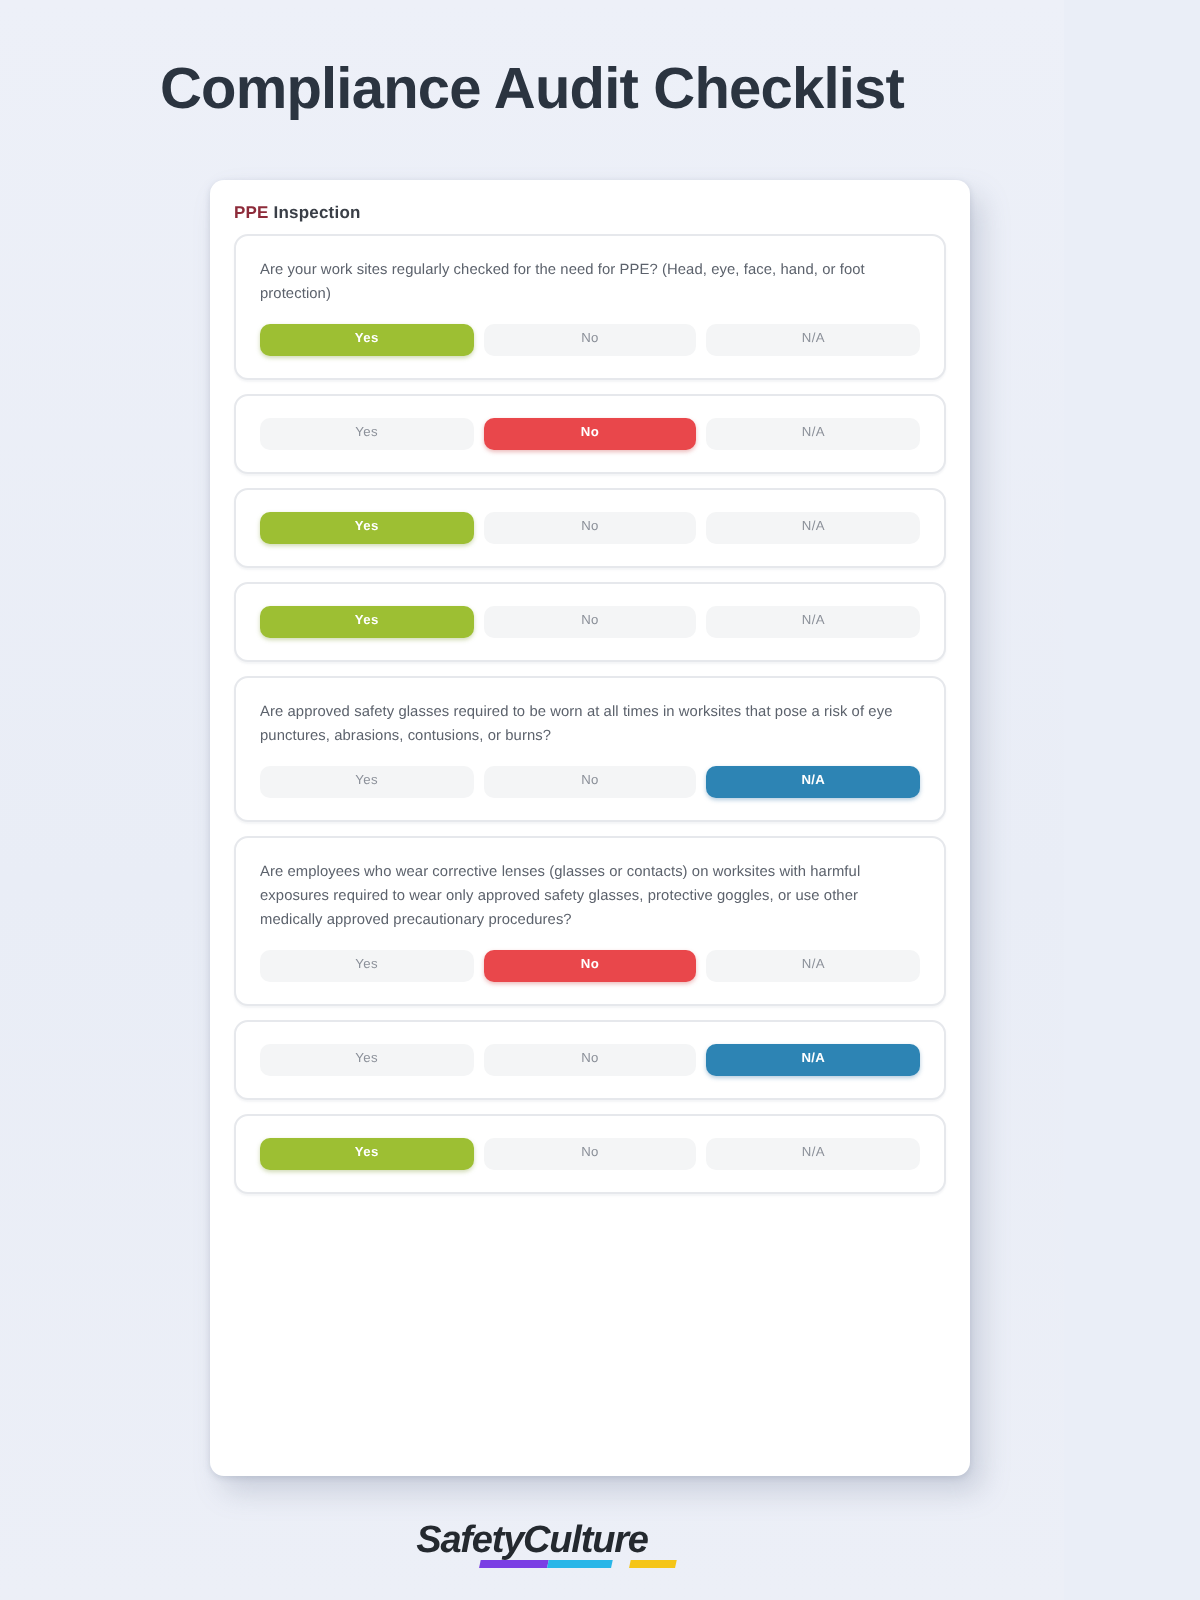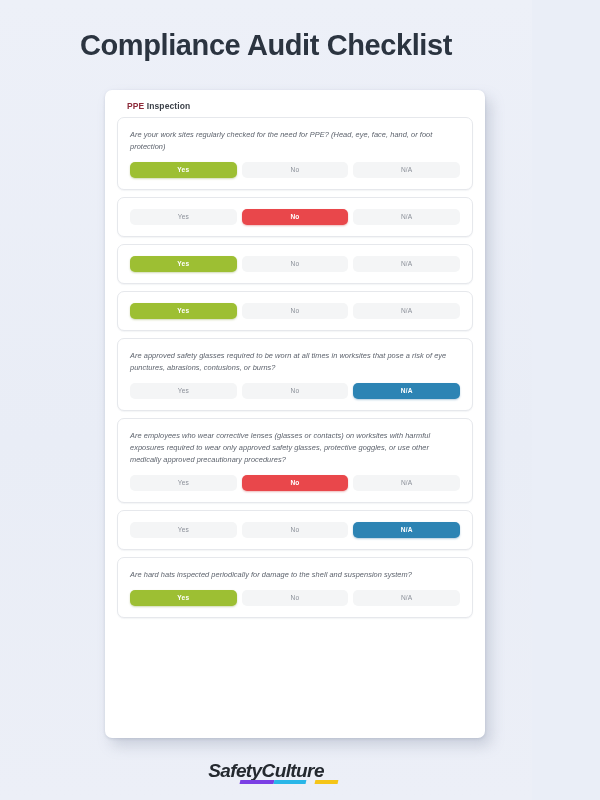--- a/index.html
+++ b/index.html
@@ -44,21 +44,21 @@
     border-radius: 7px;
     box-shadow: 6px 8px 14px rgba(120, 130, 155, 0.28),
                 0 1px 3px rgba(120, 130, 155, 0.25);
     overflow: hidden;
     padding: 0 0 10px 0;
     height: 648px;
     box-sizing: border-box;
   }
 
   .card-header {
-    padding: 11px 14px 6px 22px;
+    padding: 11px 14px 6px 12px;
     font-size: 8.5px;
     font-weight: bold;
     letter-spacing: 0.1px;
   }
   .hdr-ppe { color: #8d2b3a; }
   .hdr-rest { color: #3a3f47; }
 
   .question-list {
     padding: 0 12px;
     display: flex;
@@ -73,21 +73,20 @@
     background: #ffffff;
     box-shadow: 0 1px 1px rgba(180,186,198,0.16);
   }
 
   .question-text {
     font-size: 7.4px;
     line-height: 1.62;
     color: #5c626c;
     margin: 0 0 9px 0;
     letter-spacing: 0.05px;
-    font-style: italic;
   }
 
   .answer-row {
     display: flex;
     gap: 5px;
   }
 
   .answer-btn {
     flex: 1;
     height: 16px;
@@ -217,21 +216,20 @@
           </div>
         </div>
         <div class="question-card">
           <div class="answer-row">
             <button class="answer-btn">Yes</button>
             <button class="answer-btn">No</button>
             <button class="answer-btn selected-na">N/A</button>
           </div>
         </div>
         <div class="question-card">
-          <p class="question-text">Are hard hats inspected periodically for damage to the shell and suspension system?</p>
           <div class="answer-row">
             <button class="answer-btn selected-yes">Yes</button>
             <button class="answer-btn">No</button>
             <button class="answer-btn">N/A</button>
           </div>
         </div>
       </div>
 
   </div>
 

